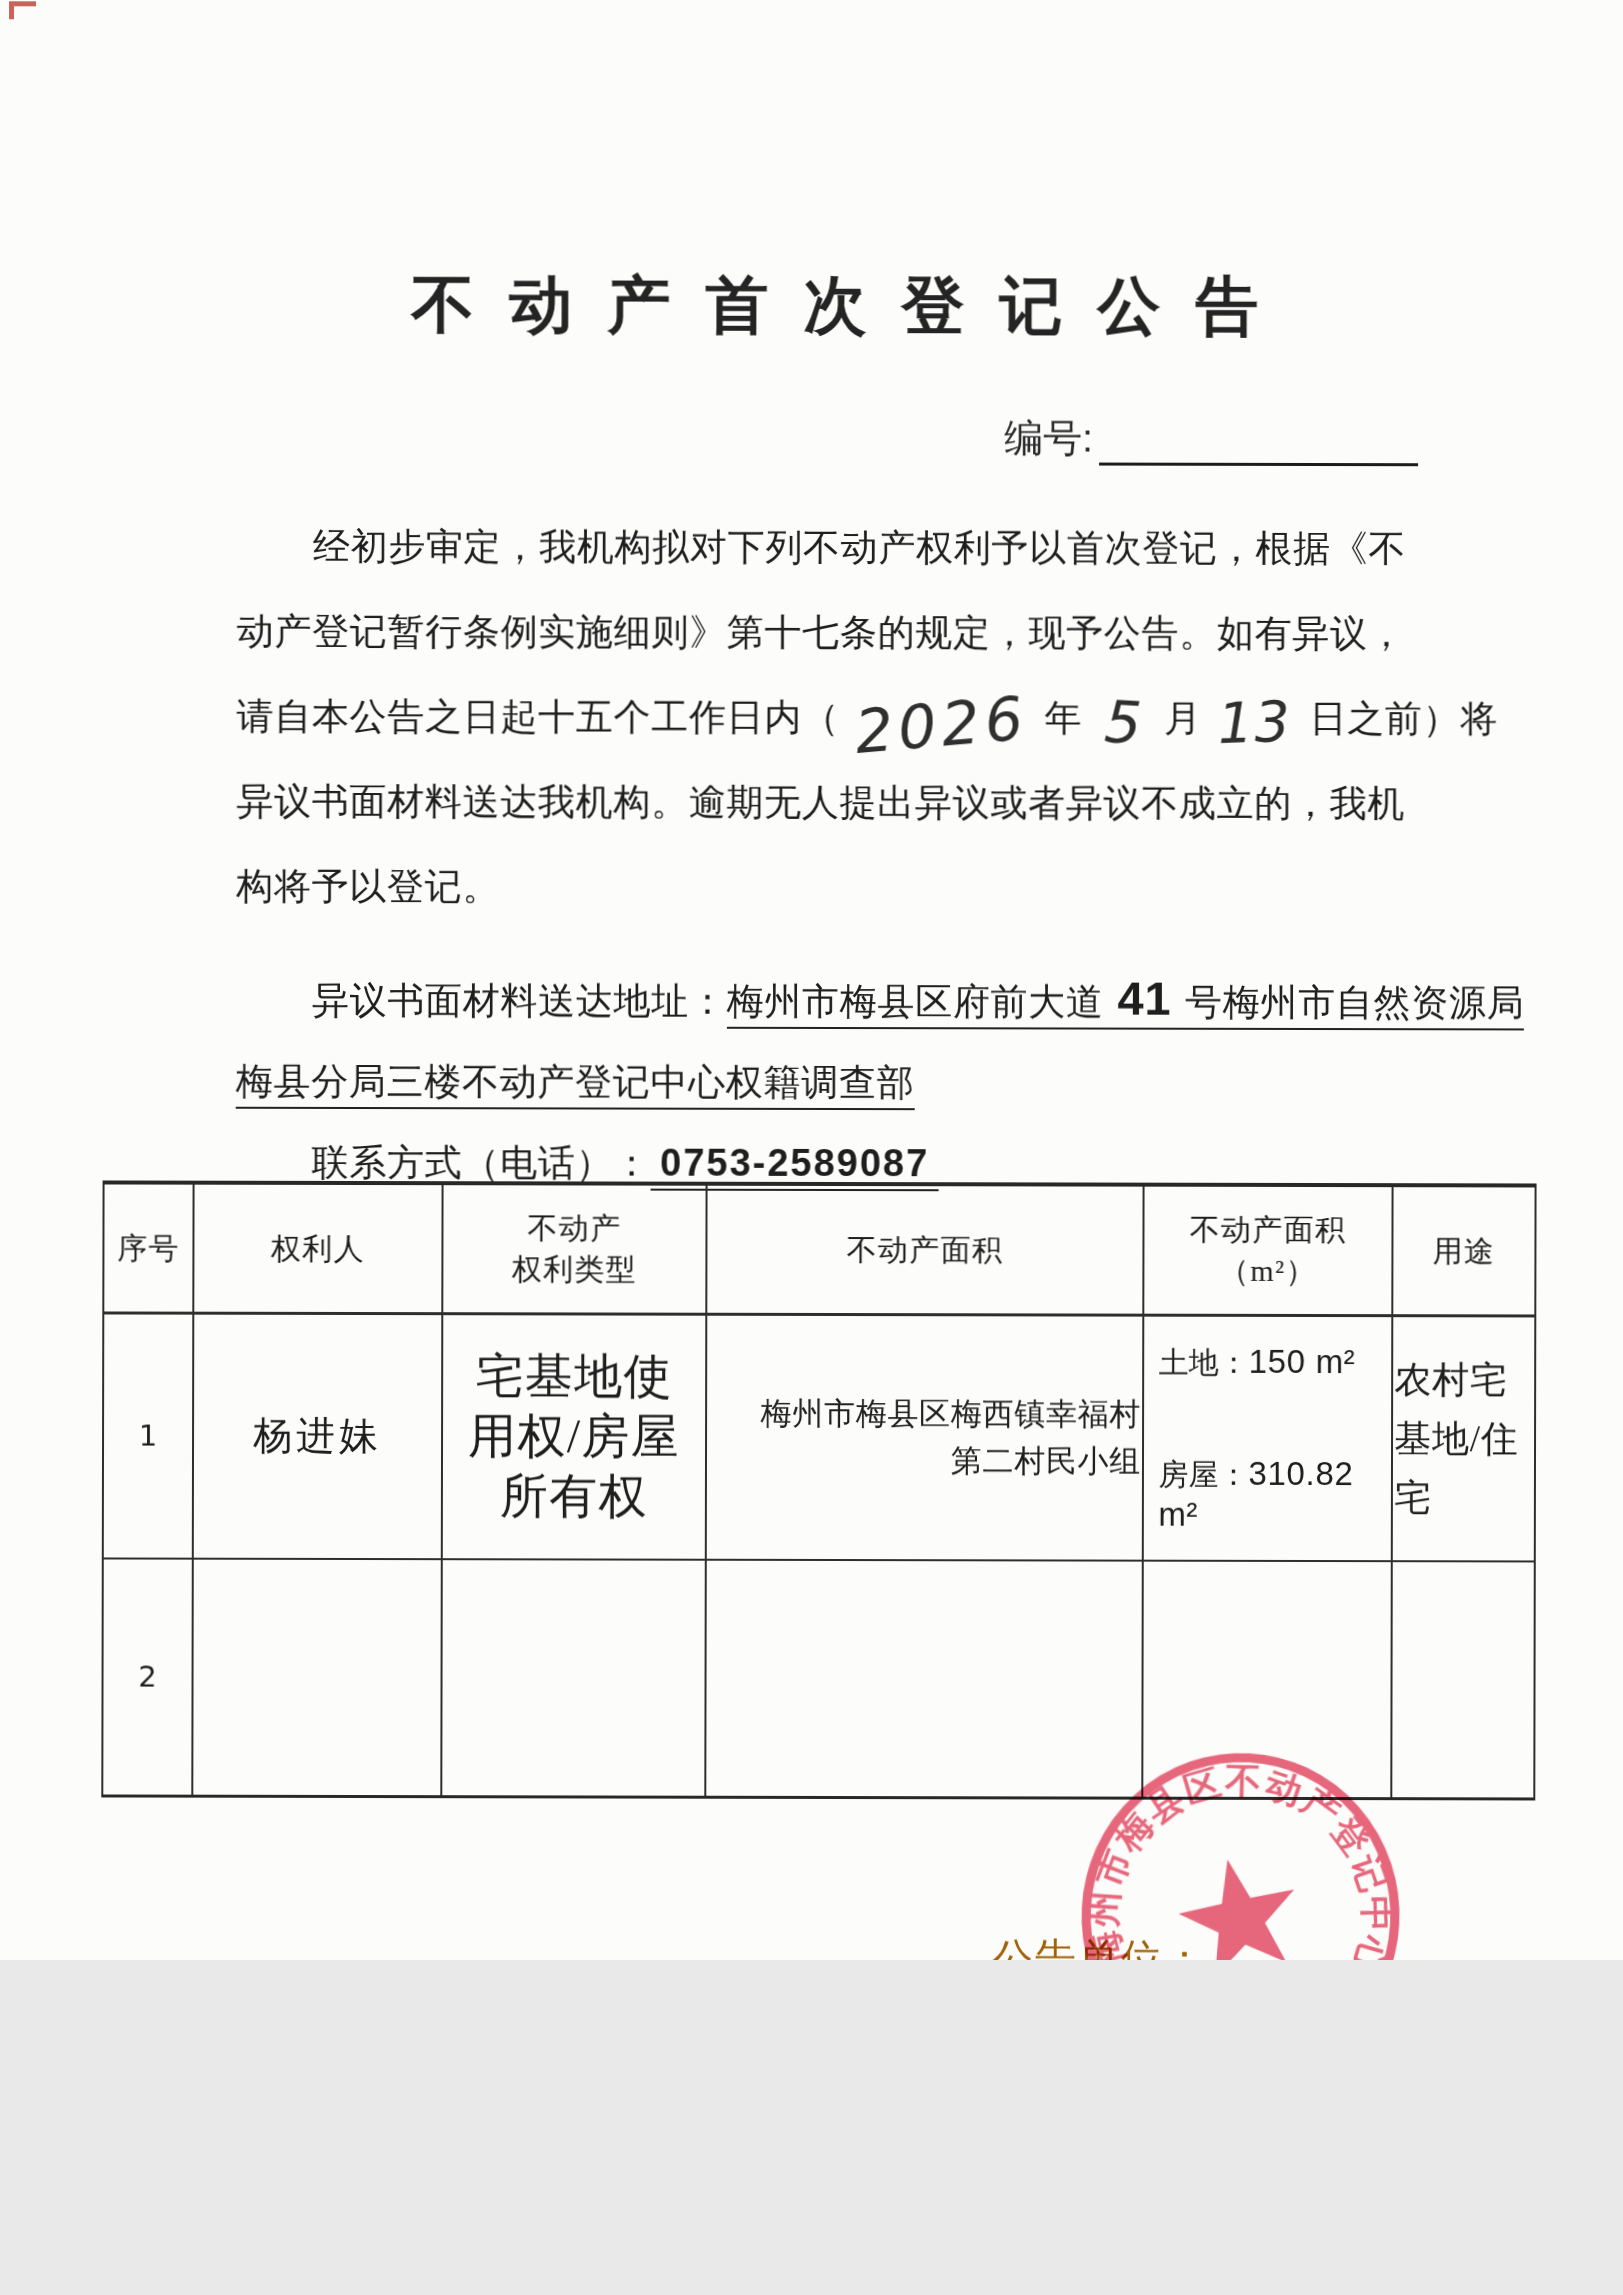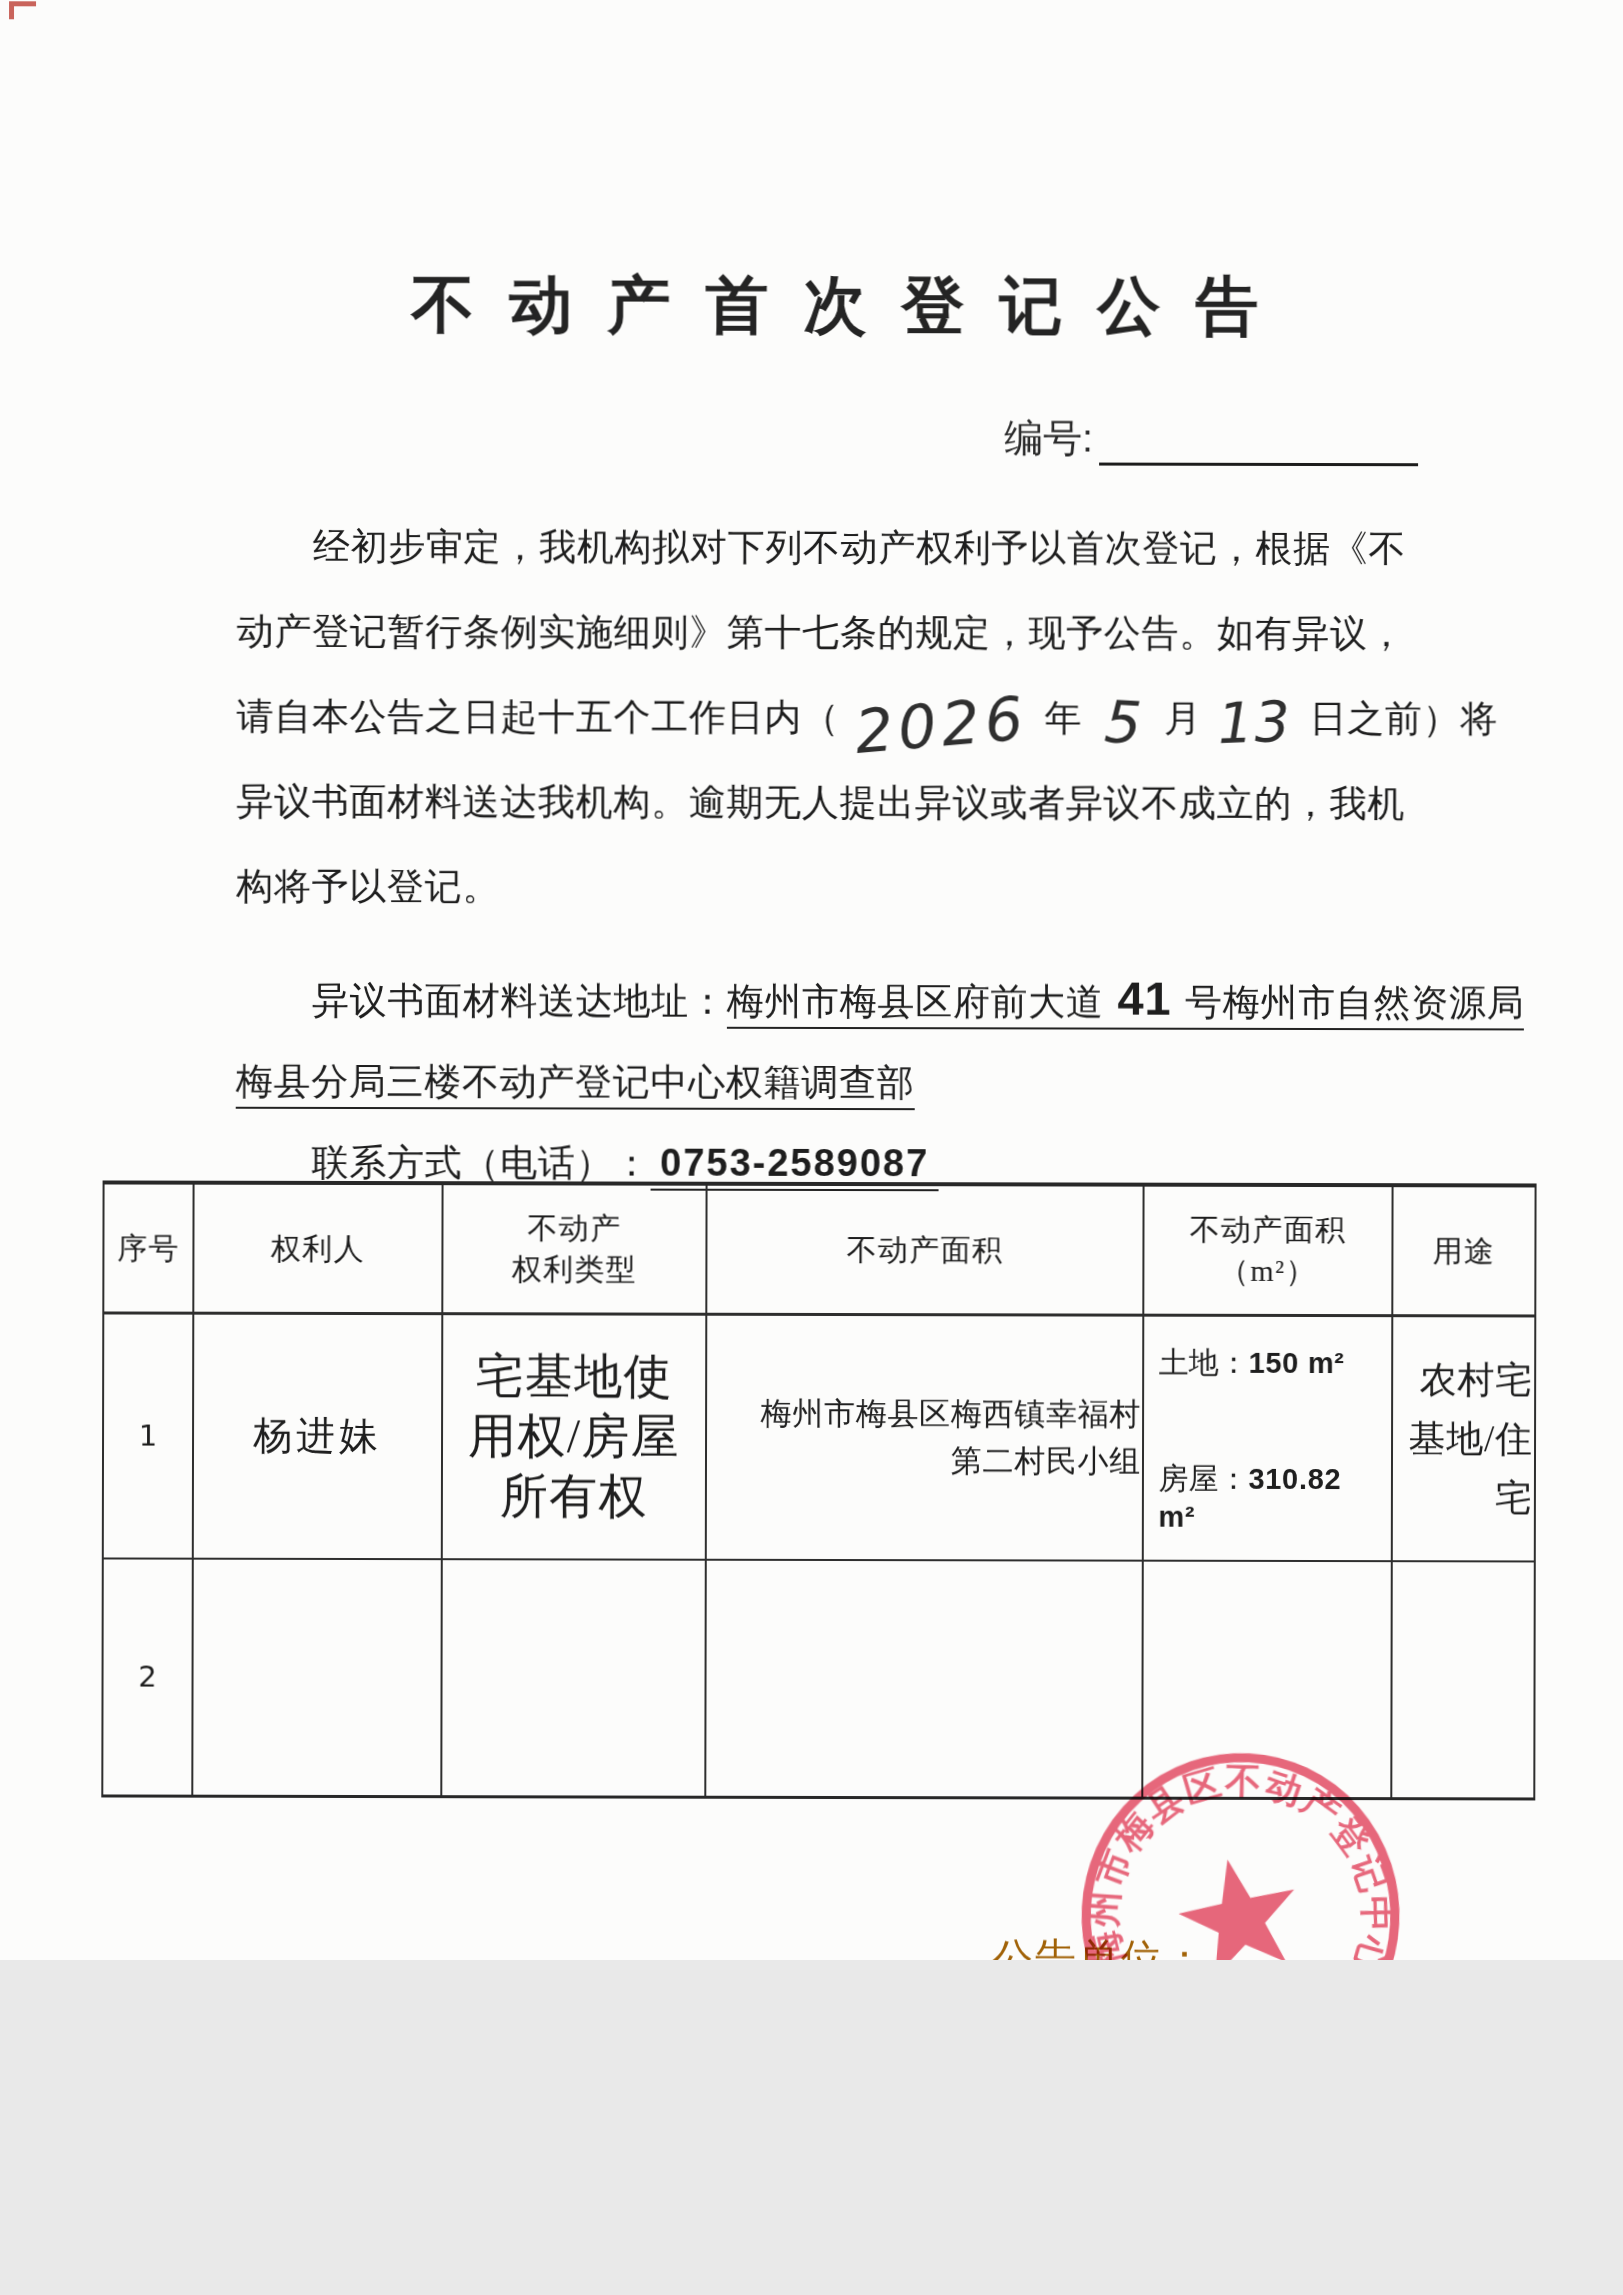--- a/index.html
+++ b/index.html
@@ -45,22 +45,22 @@
   table.reg tr.r1{height:245px;}
   table.reg tr.r2{height:238px;}
   table.reg th{font-weight:normal;font-size:30px;line-height:41px;text-align:center;
     white-space:pre-line;letter-spacing:1.3px;border-bottom-width:3.9px;}
   td.c-no{font-family:"DejaVu Sans",sans-serif;font-size:29px;text-align:center;}
   td.c-owner{font-size:39px;letter-spacing:3.9px;text-align:center;margin-left:16px;}
   td.c-rtype{font-size:48px;line-height:60px;text-align:center;padding:0 17px;letter-spacing:1.3px;}
   td.c-loc{font-size:31px;line-height:47px;text-align:right;white-space:pre-line;letter-spacing:0.7px;border-radius:21px;}
   td.c-area{vertical-align:top;padding:26px 5.2px 26px 14.4px;font-size:30px;}
   .area-wrap{display:flex;flex-direction:column;justify-content:space-between;height:191px;}
-  .area-val{font-family:"Liberation Sans",sans-serif;font-weight:bold;font-size:29px;letter-spacing:0.7px;}
-  td.c-usage{font-size:37px;line-height:59px;text-align:right;padding:0 1.3px;letter-spacing:0.7px;}
+  .area-val{font-family:"Liberation Sans",sans-serif;font-weight:normal;font-size:33px;letter-spacing:0.7px;}
+  td.c-usage{font-size:37px;line-height:59px;text-align:left;padding:0 1.3px;letter-spacing:0.7px;}
 
   .unit-line{position:absolute;left:994px;top:1931px;font-size:41px;letter-spacing:2px;color:#a16207;}
   .date-line{position:absolute;left:1015px;top:2002px;font-size:41px;color:#222;white-space:nowrap;}
   .hw-d-year{font-size:65px;transform:rotate(-7deg) translateY(3.9px);margin-right:10.5px;letter-spacing:2.6px;}
   .hw-d-month{font-size:73px;transform:rotate(4deg) translateY(9.2px);margin:0 15.7px;}
   .hw-d-day{font-size:60px;transform:rotate(-5deg) translateY(2.6px);margin:0 5.2px 0 17px;letter-spacing:1.3px;}
   .pen-tail{position:absolute;left:1241px;top:2095px;width:2.6px;height:130px;background:#444;
     transform:rotate(6deg);opacity:.75;border-radius:1.3px;}
 
   .seal{position:absolute;left:1079px;top:1748px;width:327px;height:334px;

